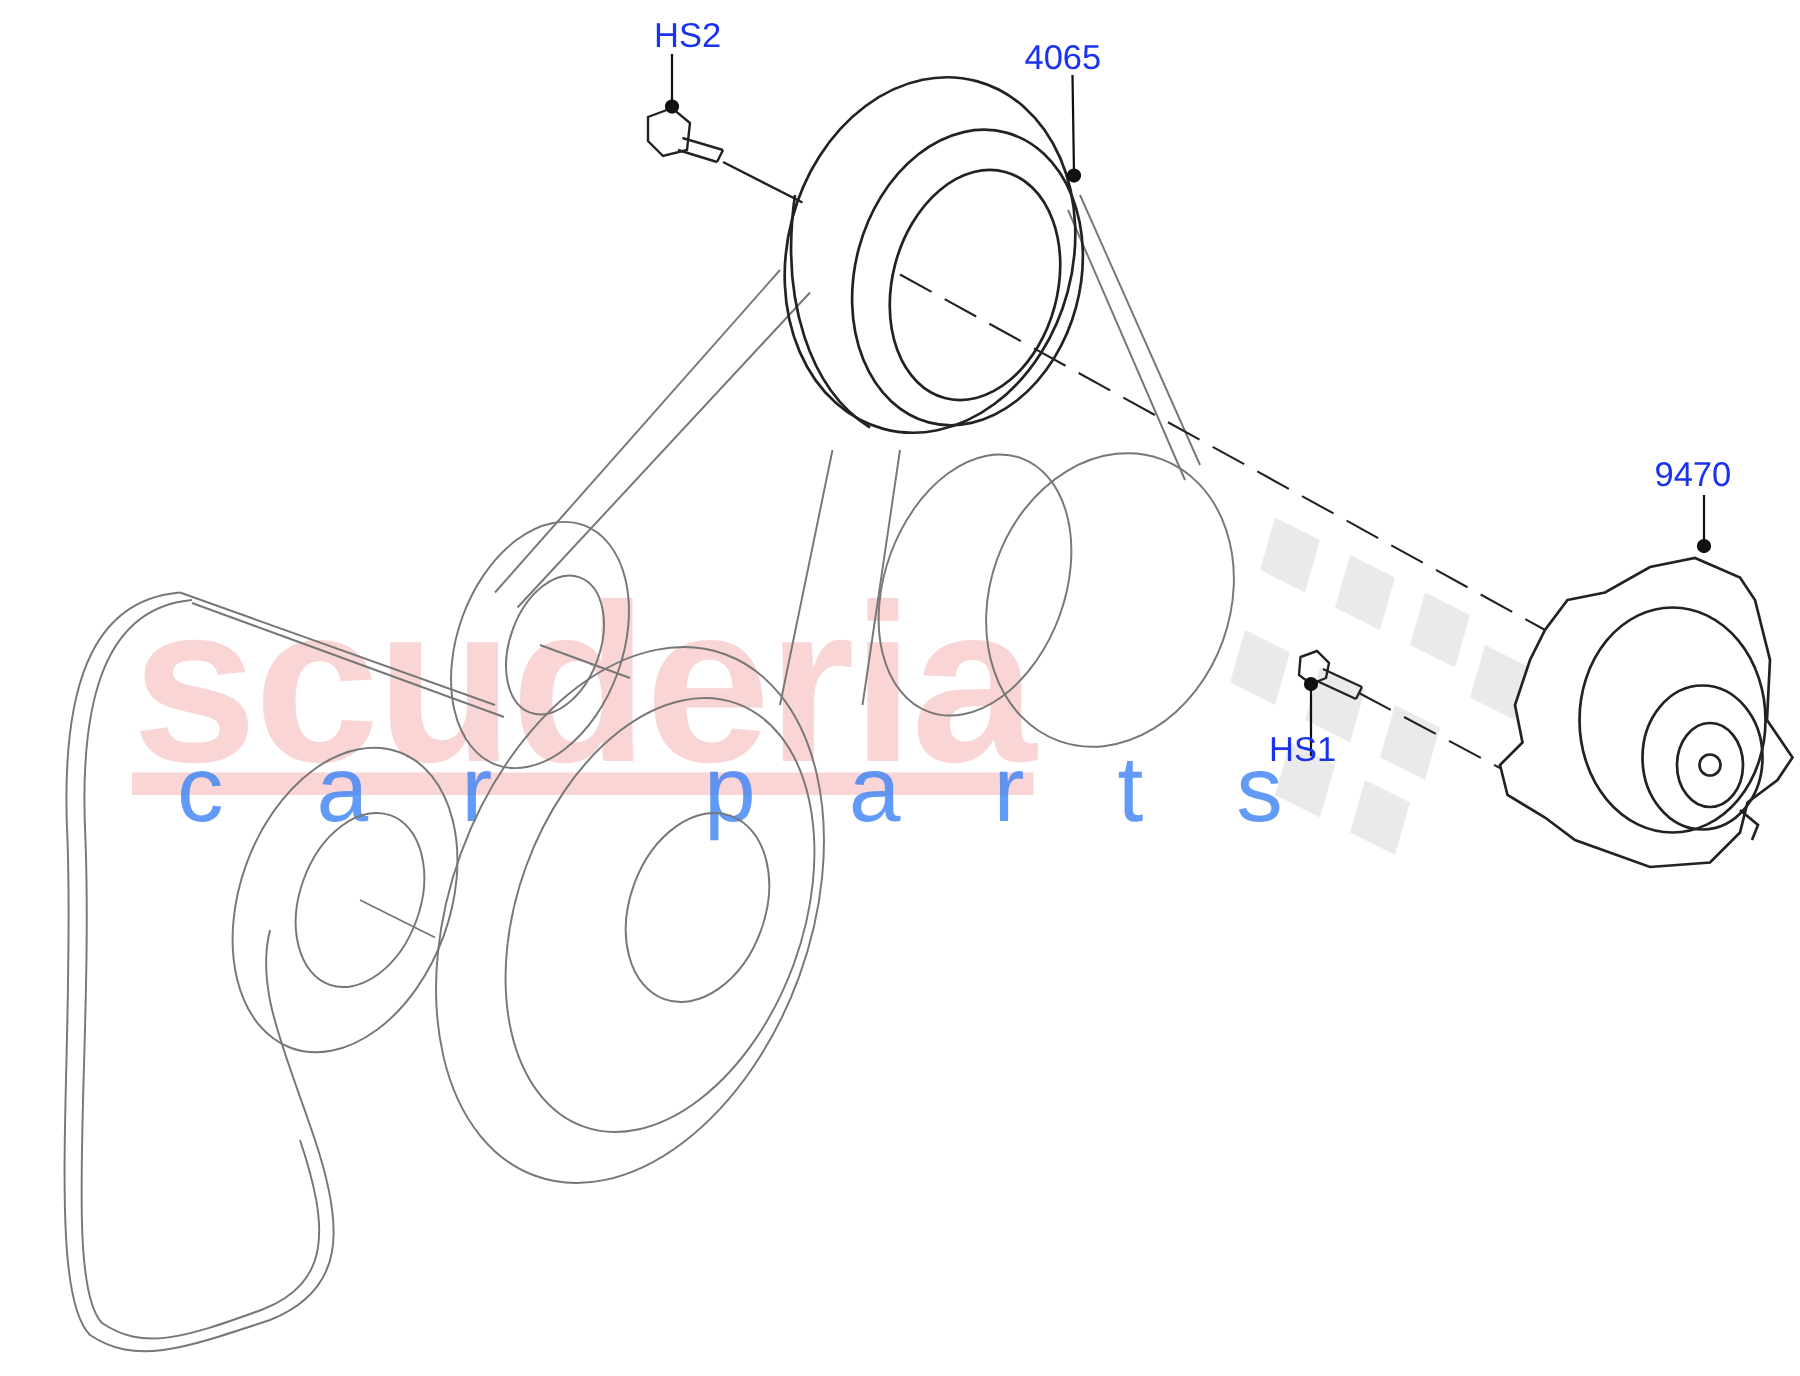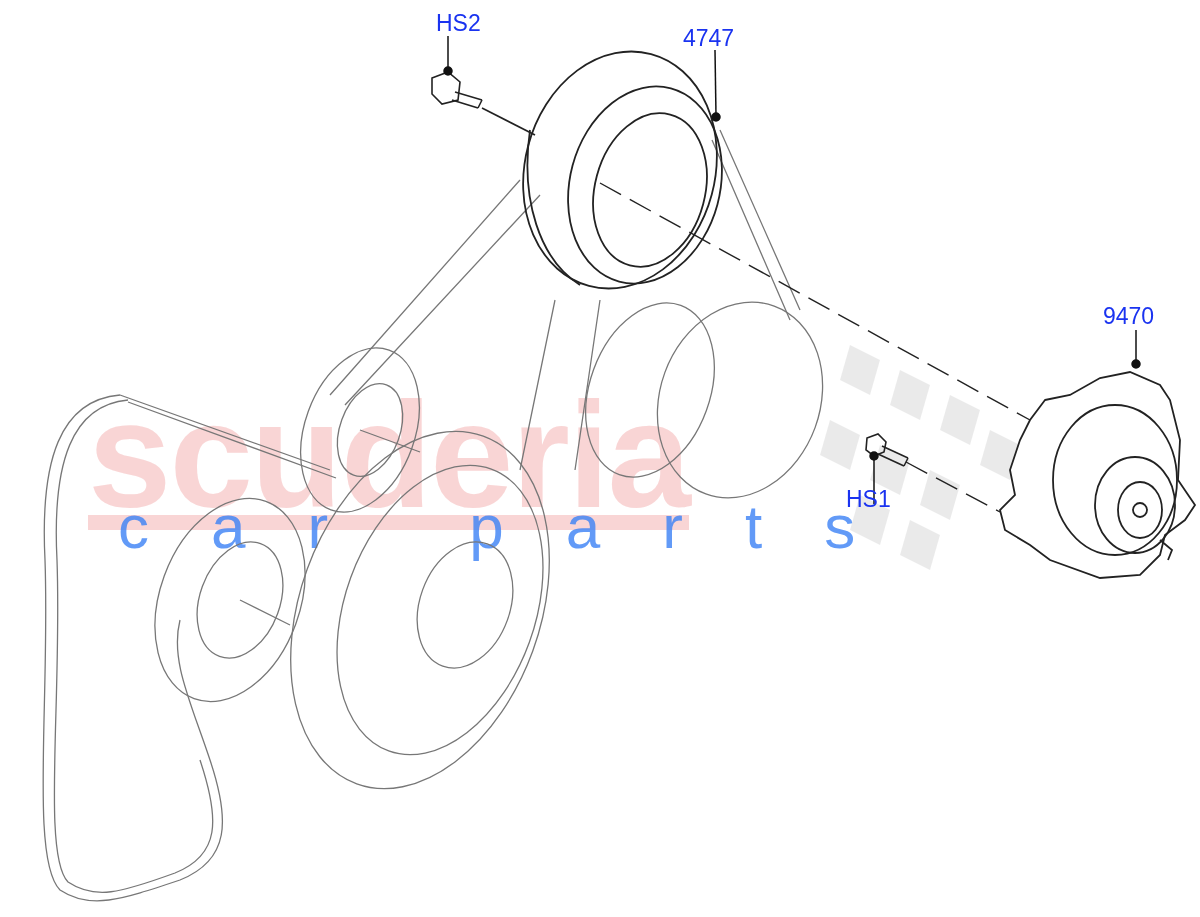--- a/index.html
+++ b/index.html
@@ -100,16 +100,16 @@
       <line x1="715" y1="50" x2="716" y2="116"></line>
         <circle cx="716" cy="117" r="4"></circle>
       <line x1="1136" y1="330" x2="1136" y2="363"></line>
         <circle cx="1136" cy="364" r="4"></circle>
       <line x1="874" y1="456" x2="874" y2="504"></line>
         <circle cx="874" cy="456" r="4"></circle>
     </g>
   </svg>
 
   <div class="label" style="left:436px;top:12px">HS2</div>
-  <div class="label" style="left:683px;top:27px">4747</div>
+  <div class="label" style="left:683px;top:27px">4065</div>
   <div class="label" style="left:1103px;top:305px">9470</div>
   <div class="label" style="left:846px;top:488px">HS1</div>
 </div>
 
 </body></html>

